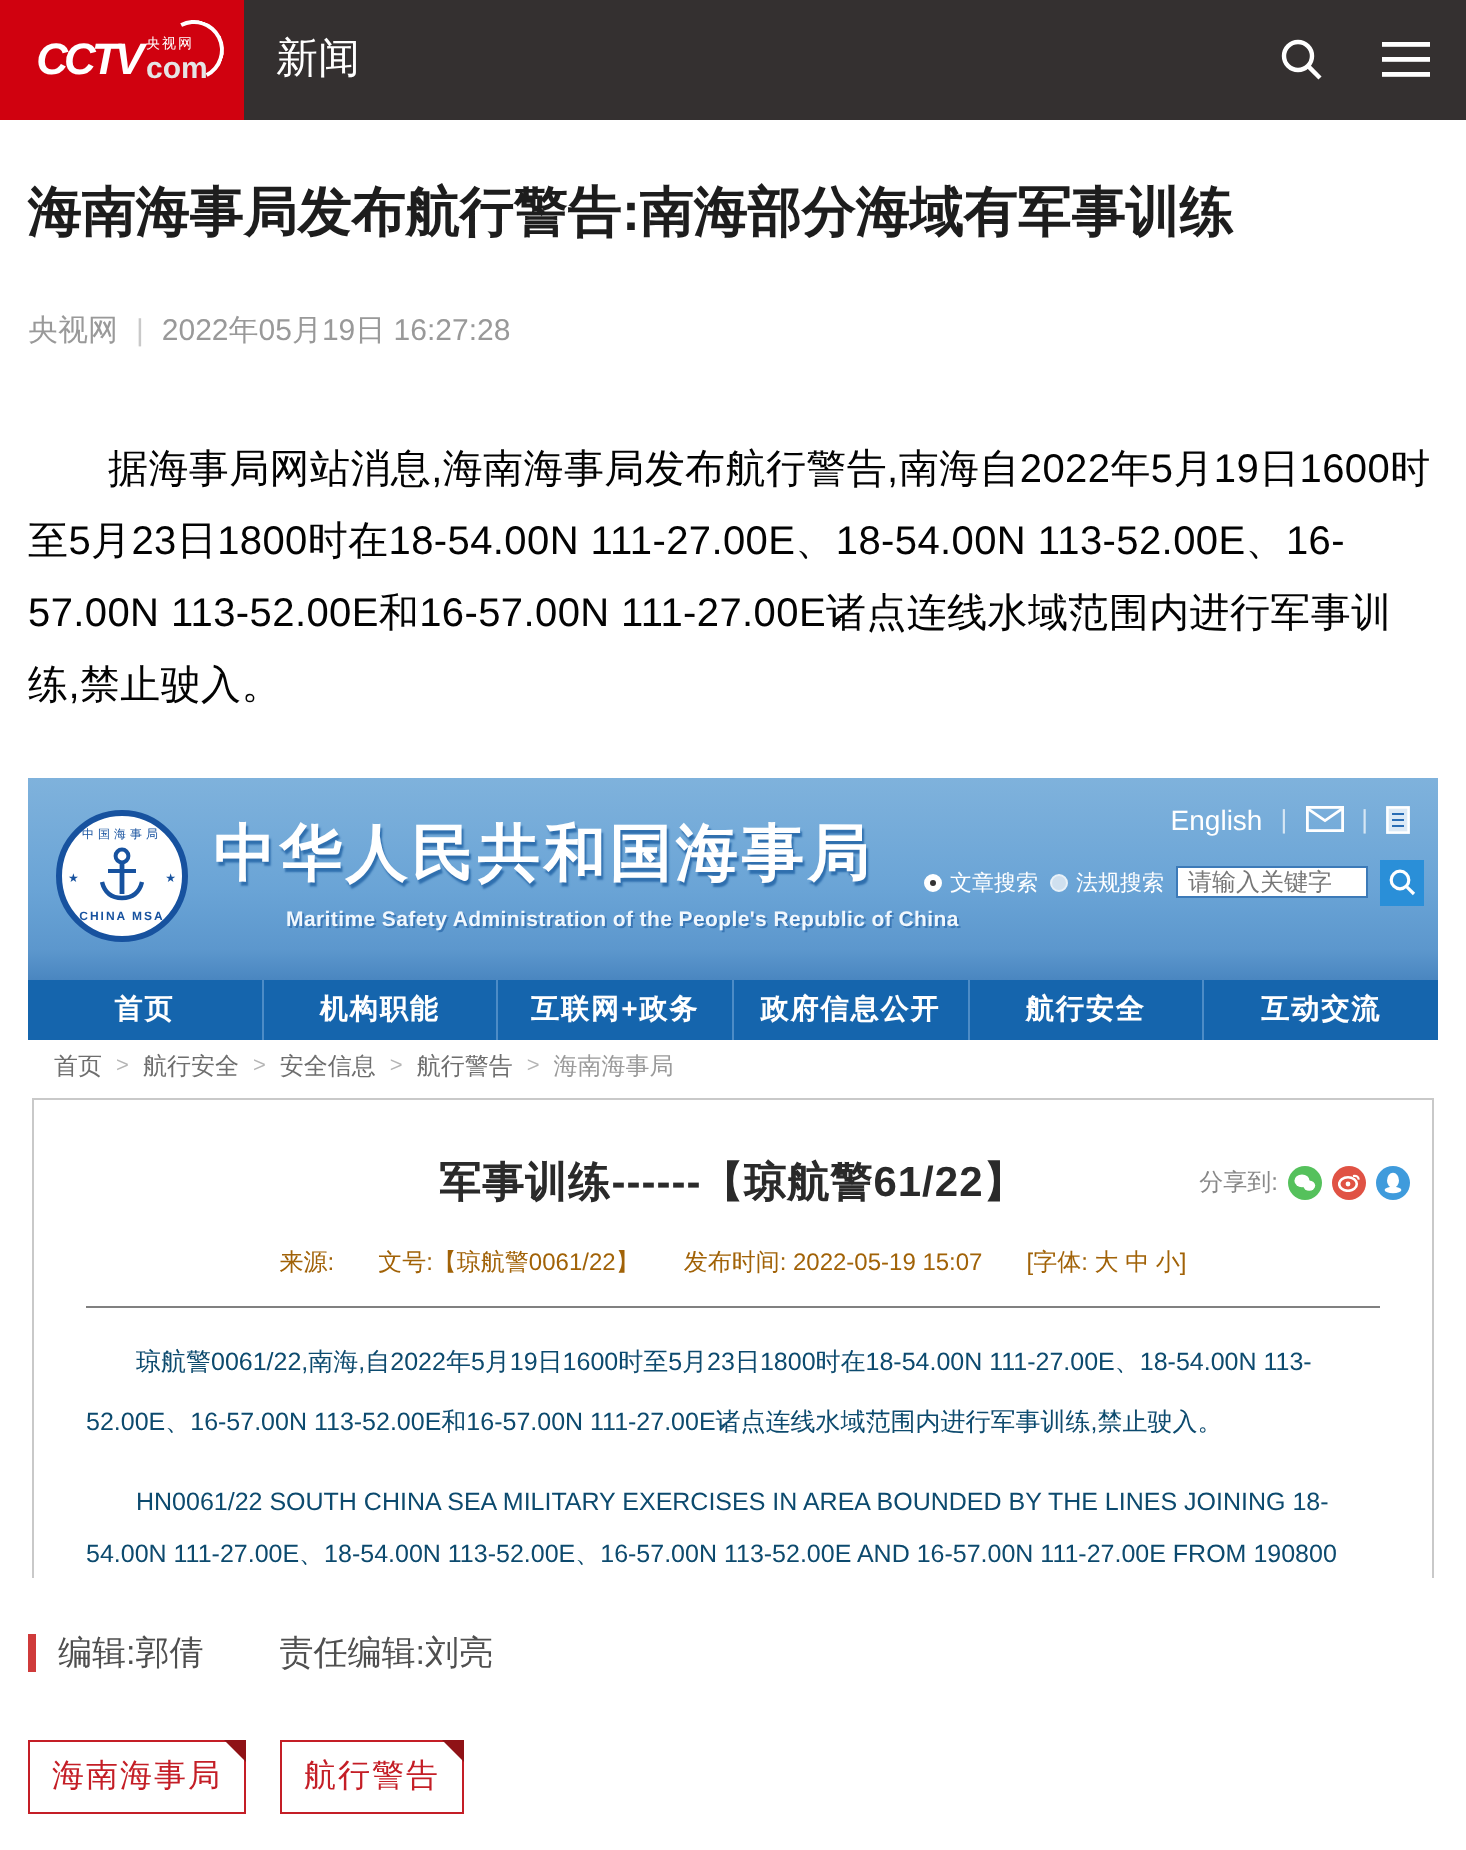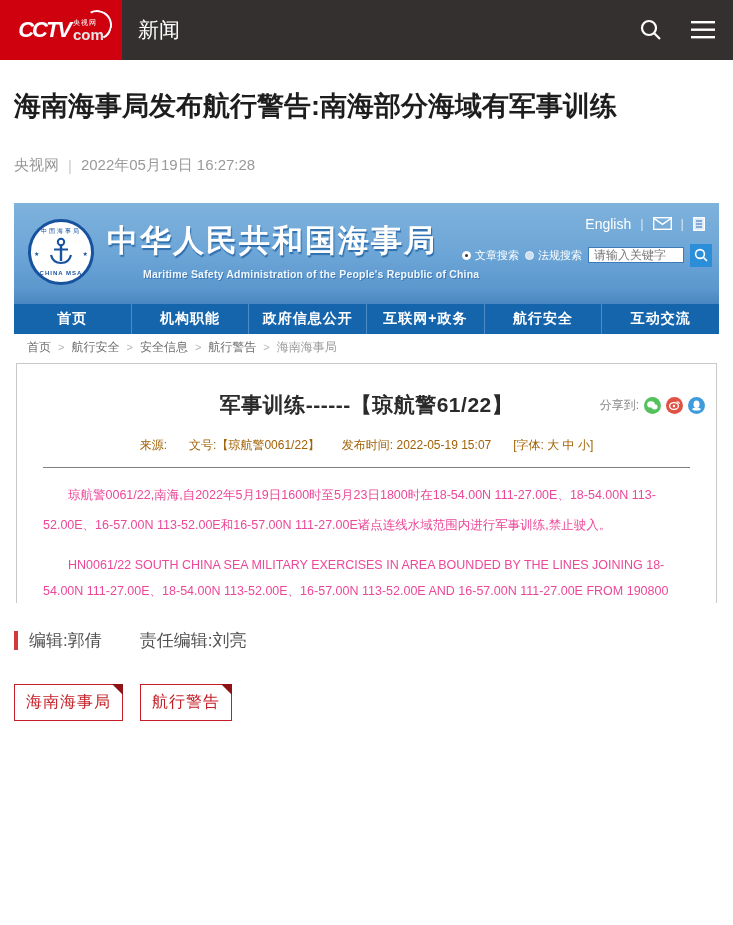--- a/index.html
+++ b/index.html
@@ -69,21 +69,21 @@
   .msa-breadcrumb{height:27px;display:flex;align-items:center;gap:7px;font-size:12px;color:#6e6e6e;padding-left:13px;background:#fff;}
   .crumb-sep{color:#b5b5b5;font-size:11px;}
   .crumb:last-child{color:#9a9a9a;}
   .notice-box{margin:2px 2px 0;border:1px solid #c9c9c9;background:#fff;height:260px;position:relative;padding:0 26px;}
   .share-row{position:absolute;top:9px;right:11px;display:flex;align-items:center;gap:5px;font-size:12px;color:#888;margin-top:24px;}
   .share-ic{width:17px;height:17px;border-radius:50%;display:flex;align-items:center;justify-content:center;cursor:pointer;}
   .share-ic svg{display:block;}
   .notice-title{text-align:center;font-size:21px;font-weight:700;color:#2a2a2a;margin-top:27px;letter-spacing:0.5px;}
   .notice-meta{text-align:center;font-size:12px;color:#a16207;margin-top:18px;display:flex;justify-content:center;gap:22px;}
   .notice-hr{border:none;border-top:1px solid #808080;margin-top:13px;}
-  .notice-p{font-size:12.5px;line-height:30px;color:#ec4899;text-indent:2em;margin-top:12px;}
+  .notice-p{font-size:12.5px;line-height:30px;color:#0c4a6e;text-indent:2em;margin-top:12px;}
   .notice-p.en{line-height:26px;margin-top:12px;}
   
   .editor-row{margin-top:26px;display:flex;align-items:center;font-size:17px;color:#4f4f4f;}
   .editor-bar{width:4px;height:19px;background:var(--editor_bar_red);margin-right:11px;flex:none;}
   .editor-row .gap{width:38px;flex:none;}
   .tags-row{margin-top:32px;display:flex;gap:17px;}
   .tag{position:relative;border:1px solid var(--tag_red);color:var(--tag_red);font-size:16px;padding:7px 11px;cursor:pointer;letter-spacing:1px;}
   .tag-fold{position:absolute;top:-1px;right:-1px;width:0;height:0;border-top:11px solid var(--tag_fold_red);border-left:11px solid transparent;}
 </style>
 </head>
@@ -120,20 +120,21 @@
 
 <main>
   <h1 class="art-title">海南海事局发布航行警告:南海部分海域有军事训练</h1>
 
   <div class="byline">
     <span>央视网</span>
     <span class="sep">|</span>
     <span>2022年05月19日 16:27:28</span>
   </div>
 
+  <p class="art-body">据海事局网站消息,海南海事局发布航行警告,南海自2022年5月19日1600时至5月23日1800时在18-54.00N 111-27.00E、18-54.00N 113-52.00E、16-57.00N 113-52.00E和16-57.00N 111-27.00E诸点连线水域范围内进行军事训练,禁止驶入。</p>
 
   <div class="embed">
     <div class="msa-header">
       <div class="msa-logo">
         <span class="ring-cn">中国海事局</span>
         <span class="star-l">★</span>
         <span class="star-r">★</span>
         <svg width="26" height="30" viewBox="0 0 26 30">
           <circle cx="13" cy="5" r="3.2" fill="none" stroke="#17529f" stroke-width="2"></circle>
           <line x1="13" y1="8" x2="13" y2="24" stroke="#17529f" stroke-width="2.4"></line>
@@ -182,22 +183,22 @@
               <line x1="9.4" y1="9.4" x2="13" y2="13" stroke="#fff" stroke-width="1.6"></line>
             </svg>
           </button>
         </div>
       </div>
     </div>
 
     <nav class="msa-nav">
       <div class="msa-nav-item">首页</div>
       <div class="msa-nav-item">机构职能</div>
+      <div class="msa-nav-item">互联网+政务</div>
       <div class="msa-nav-item">政府信息公开</div>
-      <div class="msa-nav-item">互联网+政务</div>
       <div class="msa-nav-item">航行安全</div>
       <div class="msa-nav-item">互动交流</div>
     </nav>
 
     <div class="msa-breadcrumb">
       <span class="crumb">首页</span>
       <span class="crumb-sep">&gt;</span>
       <span class="crumb">航行安全</span>
       <span class="crumb-sep">&gt;</span>
       <span class="crumb">安全信息</span>

